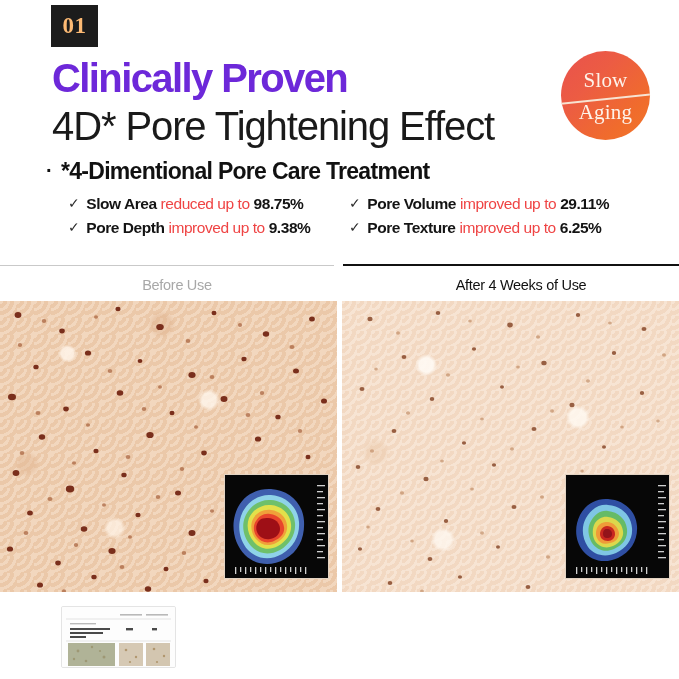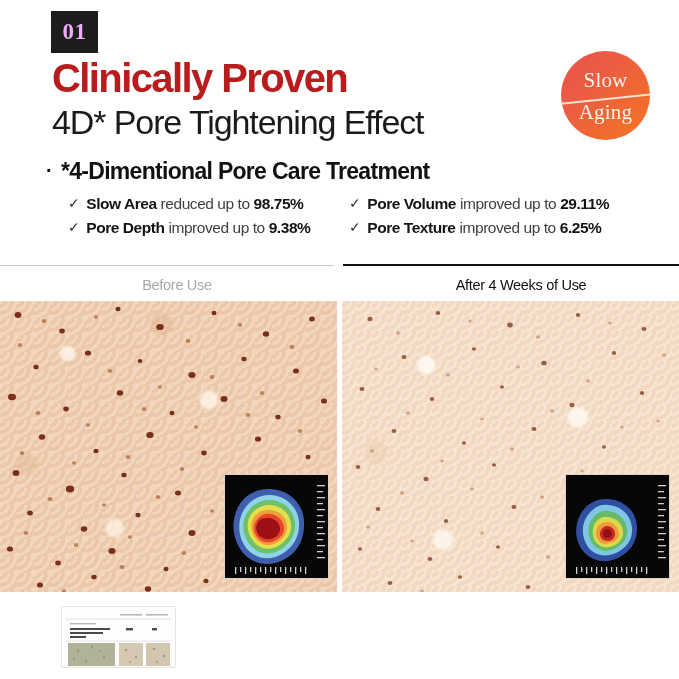--- a/index.html
+++ b/index.html
@@ -22,46 +22,45 @@
   }
 
   
   .badge-num {
     position: absolute;
     left: 51px;
     top: 5px;
     width: 47px;
     height: 42px;
     background: #1c1c1c;
-    color: #f0abfc;
+    color: #fdba74;
     font-family: "Liberation Serif", serif;
     font-weight: bold;
     font-size: 23px;
     line-height: 42px;
     text-align: center;
     letter-spacing: 0.5px;
-    margin-top: 6px;
   }
 
   .headline {
     position: absolute;
     left: 52px;
     top: 57px;
     font-size: 40px;
     font-weight: bold;
     letter-spacing: -1.6px;
-    color: #b91c1c;
+    color: #6d28d9;
     line-height: 1.05;
   }
 
   .subheadline {
     position: absolute;
     left: 52px;
     top: 104px;
-    font-size: 34px;
+    font-size: 40px;
     font-weight: normal;
     letter-spacing: -1.1px;
     color: #1a1a1a;
     line-height: 1.1;
   }
 
   
   .aging-badge {
     position: absolute;
     left: 561px;
@@ -137,21 +136,21 @@
   .claim.col-left  { width: 281px; }
   .claim .check {
     color: #2b2b2b;
     font-size: 14px;
     margin-right: 7px;
     font-weight: normal;
     position: relative;
     top: -1px;
   }
   .claim .metric { font-weight: bold; color: #141414; }
-  .claim .mid    { color: #404040; margin: 0 4px; }
+  .claim .mid    { color: #ef4444; margin: 0 4px; }
   .claim .value  { font-weight: bold; color: #141414; }
 
   
   .rule-grey {
     position: absolute;
     left: 0;
     top: 265px;
     width: 334px;
     height: 1px;
     background: #c9c9c9;

